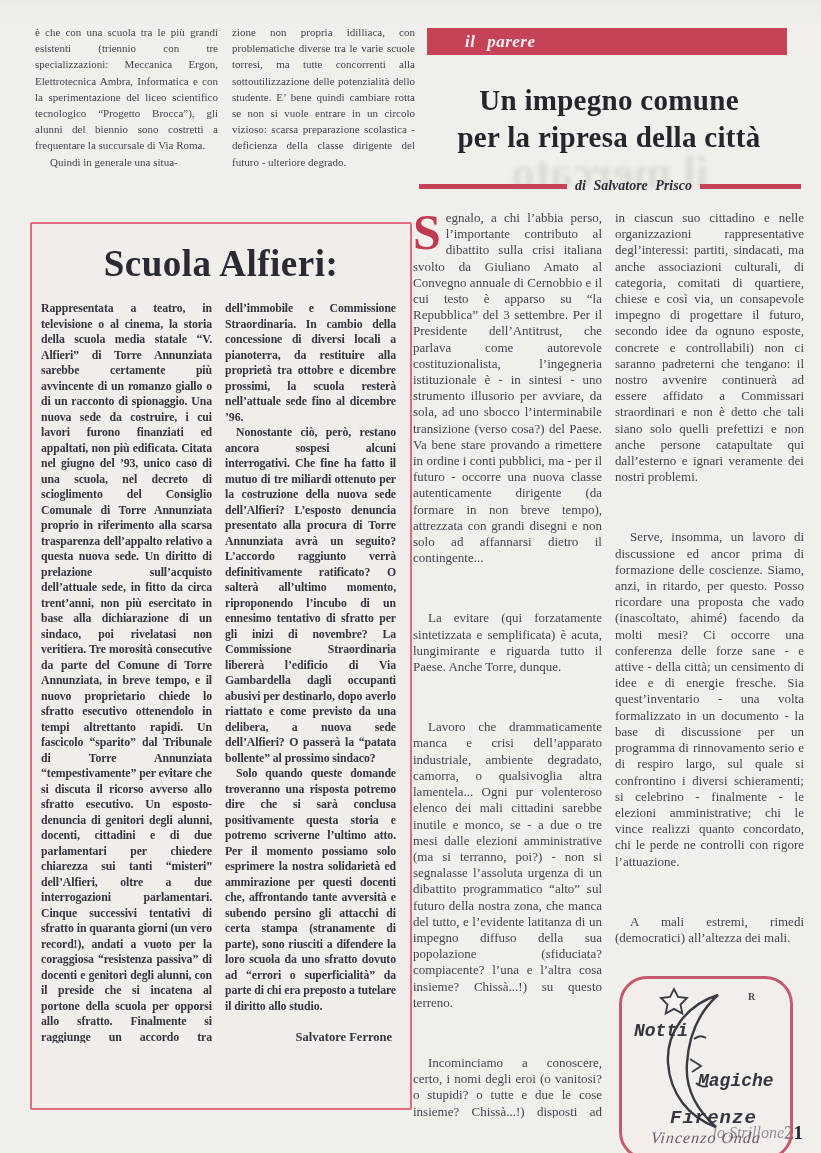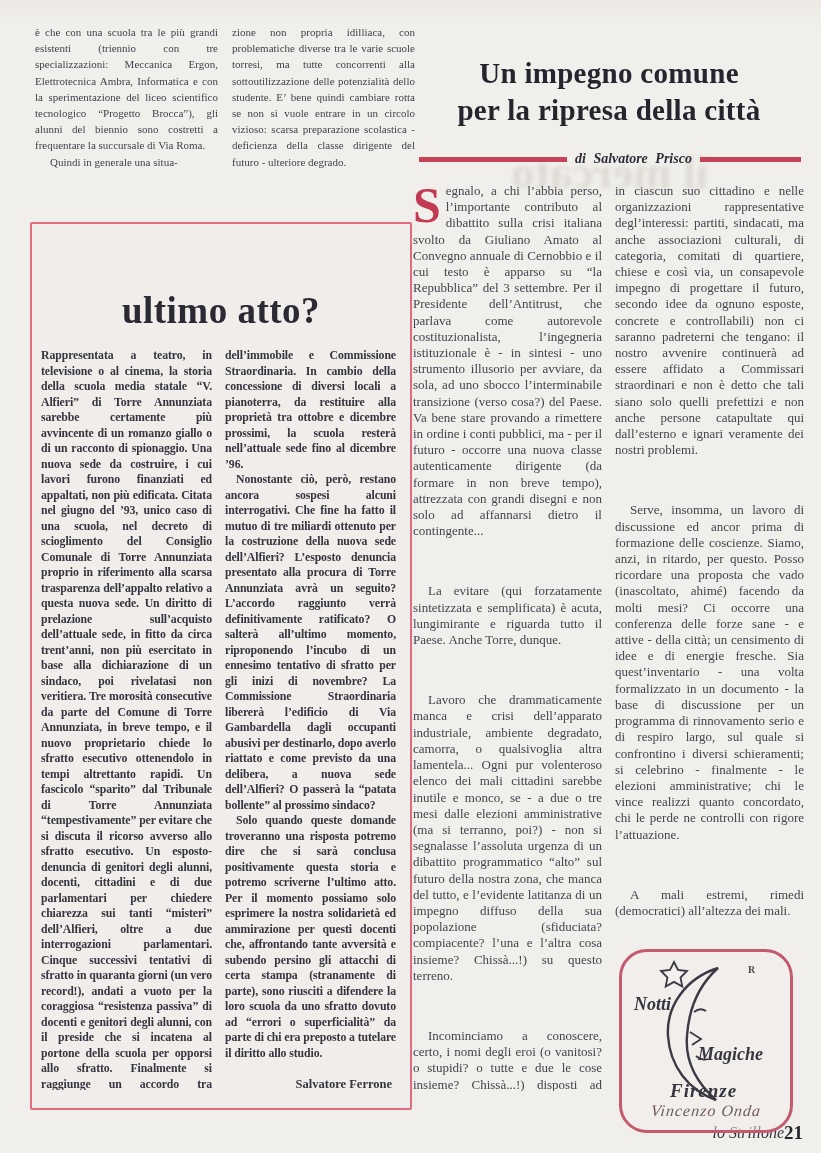--- a/index.html
+++ b/index.html
@@ -45,21 +45,21 @@
   .dropcap{float:left;font-size:50px;line-height:38px;font-weight:bold;color:#c23a52;
            padding:3px 5px 0 0;}
   
   .ghost{position:absolute;left:430px;top:146px;width:360px;text-align:center;z-index:1;
          font-size:46px;font-weight:bold;color:#aaa49d;opacity:.28;filter:blur(2px);
          transform:scaleX(-1);pointer-events:none;}
   
   .logo-box{position:relative;margin-top:30px;margin-left:4px;width:168px;height:178px;
             border:3px solid #c45a6e;border-radius:28px;background:rgba(243,238,236,.5);}
   .logo-box svg{position:absolute;left:22px;top:6px;}
-  .logo-word{position:absolute;font-style:italic;font-weight:bold;color:#363540;}
+  .logo-word{position:absolute;font-style:italic;font-weight:bold;color:#363540;font-family:Liberation Mono, monospace;}
   .logo-notti{left:12px;top:42px;font-size:18px;}
   .logo-magiche{left:76px;top:92px;font-size:18px;}
   .logo-firenze{left:48px;top:128px;font-size:19px;letter-spacing:1px;}
   .logo-reg{position:absolute;left:126px;top:12px;font-size:10px;color:#4a4953;font-weight:bold;}
   .logo-signature{position:absolute;left:0;right:0;top:150px;text-align:center;
                   font-style:italic;font-size:16px;color:#6d5a64;letter-spacing:1px;
                   transform:skewX(-6deg);}
   
   .footer{position:absolute;right:18px;top:1122px;display:flex;align-items:center;}
   .footer .mag{font-style:italic;font-size:16px;color:#33323c;}
@@ -77,37 +77,39 @@
       <p class="body">è che con una scuola tra le più grandi esistenti (triennio con tre specializzazioni: Meccanica Ergon, Elettrotecnica Ambra, Informatica e con la sperimentazione del liceo scientifico tecnologico “Progetto Brocca”), gli alunni del biennio sono costretti a frequentare la succursale di Via Roma.</p>
       <p class="body indent">Quindi in generale una situa-</p>
     </div>
     <div class="tcol">
       <p class="body">zione non propria idilliaca, con problematiche diverse tra le varie scuole torresi, ma tutte concorrenti alla sottoutilizzazione delle potenzialità dello studente. E’ bene quindi cambiare rotta se non si vuole entrare in un circolo vizioso: scarsa preparazione scolastica - deficienza della classe dirigente del futuro - ulteriore degrado.</p>
     </div>
   </section>
 
   <section class="alfieri-box">
     <h1 class="alfieri-title">
-      <br>
-      <span>ultimo atto?</span>
+      <span>Scuola Alfieri:</span><br>
     </h1>
     <div class="box-cols">
       <div class="bcol">
         <p>Rappresentata a teatro, in televisione o al cinema, la storia della scuola media statale “V. Alfieri” di Torre Annunziata sarebbe certamente più avvincente di un romanzo giallo o di un racconto di spionaggio. Una nuova sede da costruire, i cui lavori furono finanziati ed appaltati, non più edificata. Citata nel giugno del ’93, unico caso di una scuola, nel decreto di scioglimento del Consiglio Comunale di Torre Annunziata proprio in riferimento alla scarsa trasparenza dell’appalto relativo a questa nuova sede. Un diritto di prelazione sull’acquisto dell’attuale sede, in fitto da circa trent’anni, non più esercitato in base alla dichiarazione di un sindaco, poi rivelatasi non veritiera. Tre morosità consecutive da parte del Comune di Torre Annunziata, in breve tempo, e il nuovo proprietario chiede lo sfratto esecutivo ottenendolo in tempi altrettanto rapidi. Un fascicolo “sparito” dal Tribunale di Torre Annunziata “tempestivamente” per evitare che si discuta il ricorso avverso allo sfratto esecutivo. Un esposto-denuncia di genitori degli alunni, docenti, cittadini e di due parlamentari per chiedere chiarezza sui tanti “misteri” dell’Alfieri, oltre a due interrogazioni parlamentari. Cinque successivi tentativi di sfratto in quaranta giorni (un vero record!), andati a vuoto per la coraggiosa “resistenza passiva” di docenti e genitori degli alunni, con il preside che si incatena al portone della scuola per opporsi allo sfratto. Finalmente si raggiunge un accordo tra proprietario</p>
       </div>
       <div class="bcol">
         <p>dell’immobile e Commissione Straordinaria. In cambio della concessione di diversi locali a pianoterra, da restituire alla proprietà tra ottobre e dicembre prossimi, la scuola resterà nell’attuale sede fino al dicembre ’96.</p>
         <p>Nonostante ciò, però, restano ancora sospesi alcuni interrogativi. Che fine ha fatto il mutuo di tre miliardi ottenuto per la costruzione della nuova sede dell’Alfieri? L’esposto denuncia presentato alla procura di Torre Annunziata avrà un seguito? L’accordo raggiunto verrà definitivamente ratificato? O salterà all’ultimo momento, riproponendo l’incubo di un ennesimo tentativo di sfratto per gli inizi di novembre? La Commissione Straordinaria libererà l’edificio di Via Gambardella dagli occupanti abusivi per destinarlo, dopo averlo riattato e come previsto da una delibera, a nuova sede dell’Alfieri? O passerà la “patata bollente” al prossimo sindaco?</p>
         <p>Solo quando queste domande troveranno una risposta potremo dire che si sarà conclusa positivamente questa storia e potremo scriverne l’ultimo atto. Per il momento possiamo solo esprimere la nostra solidarietà ed ammirazione per questi docenti che, affrontando tante avversità e subendo persino gli attacchi di certa stampa (stranamente di parte), sono riusciti a difendere la loro scuola da uno sfratto dovuto ad “errori o superficialità” da parte di chi era preposto a tutelare il diritto allo studio.</p>
         <div class="box-signature">Salvatore Ferrone</div>
       </div>
     </div>
   </section>
 
   <section class="right-region">
+    <div class="kicker-banner">
+      <span>il parere</span>
+    </div>
     <h2 class="op-title">
       <span>Un impegno comune</span><br>
       <span>per la ripresa della città</span>
     </h2>
     <div class="byline-row">
       <span class="rule left"></span>
       <span class="byline-text">di Salvatore Prisco</span>
       <span class="rule right"></span>
     </div>
     <div class="op-cols">

